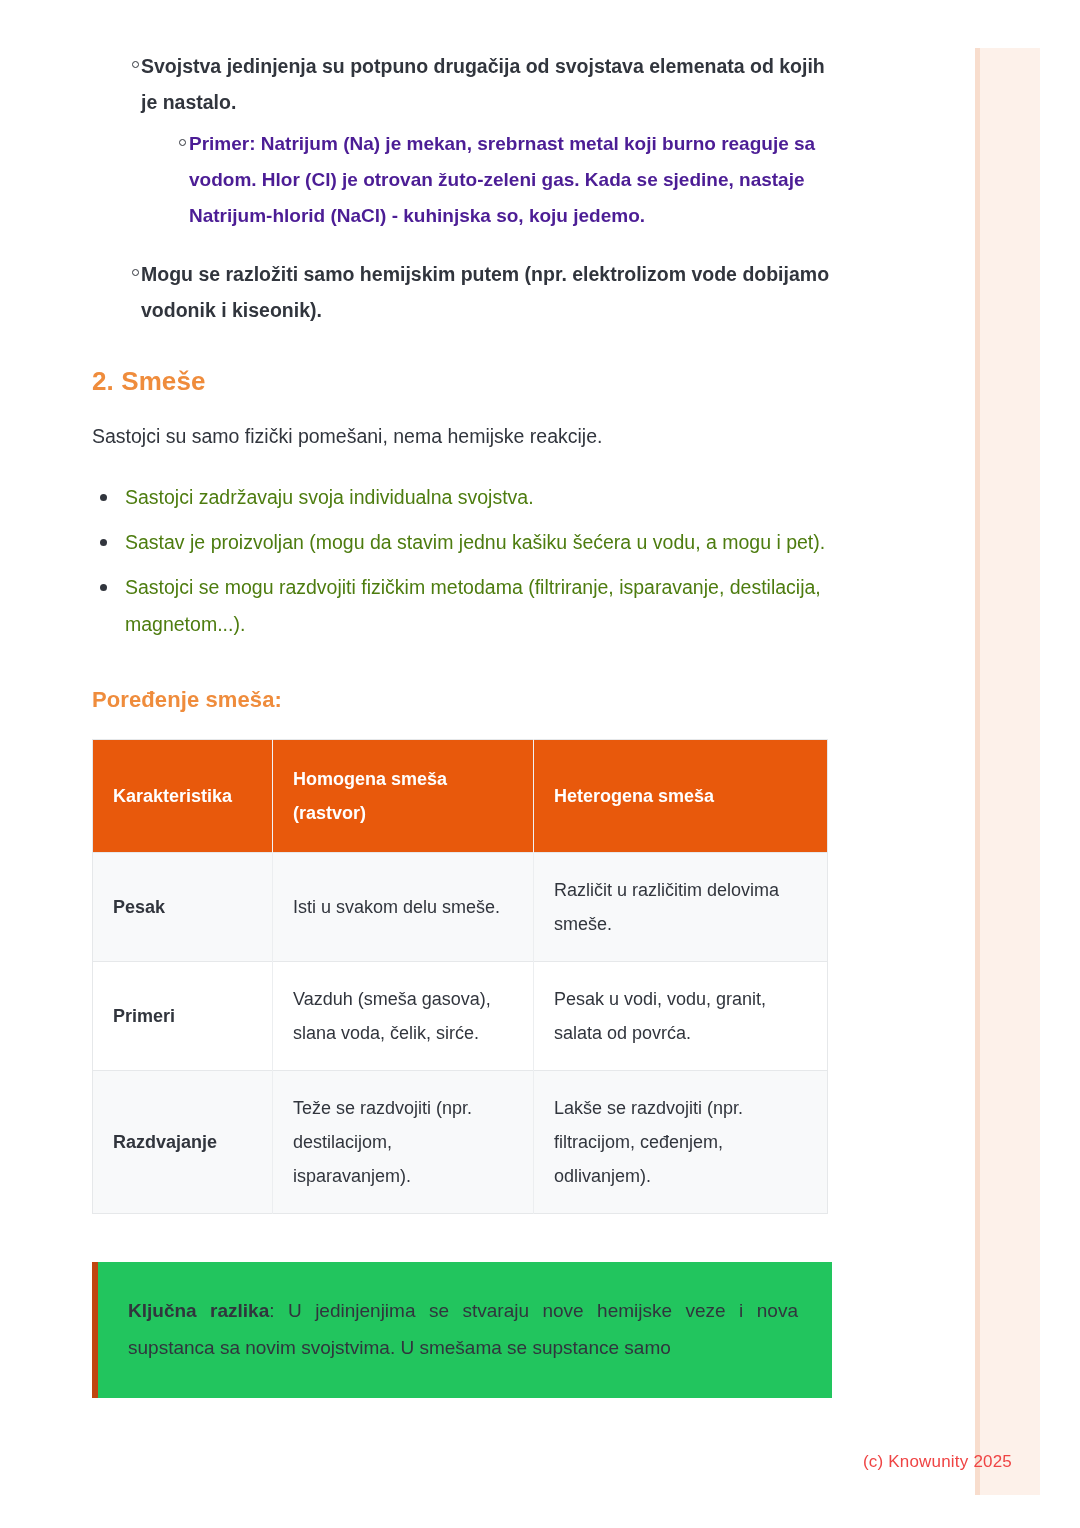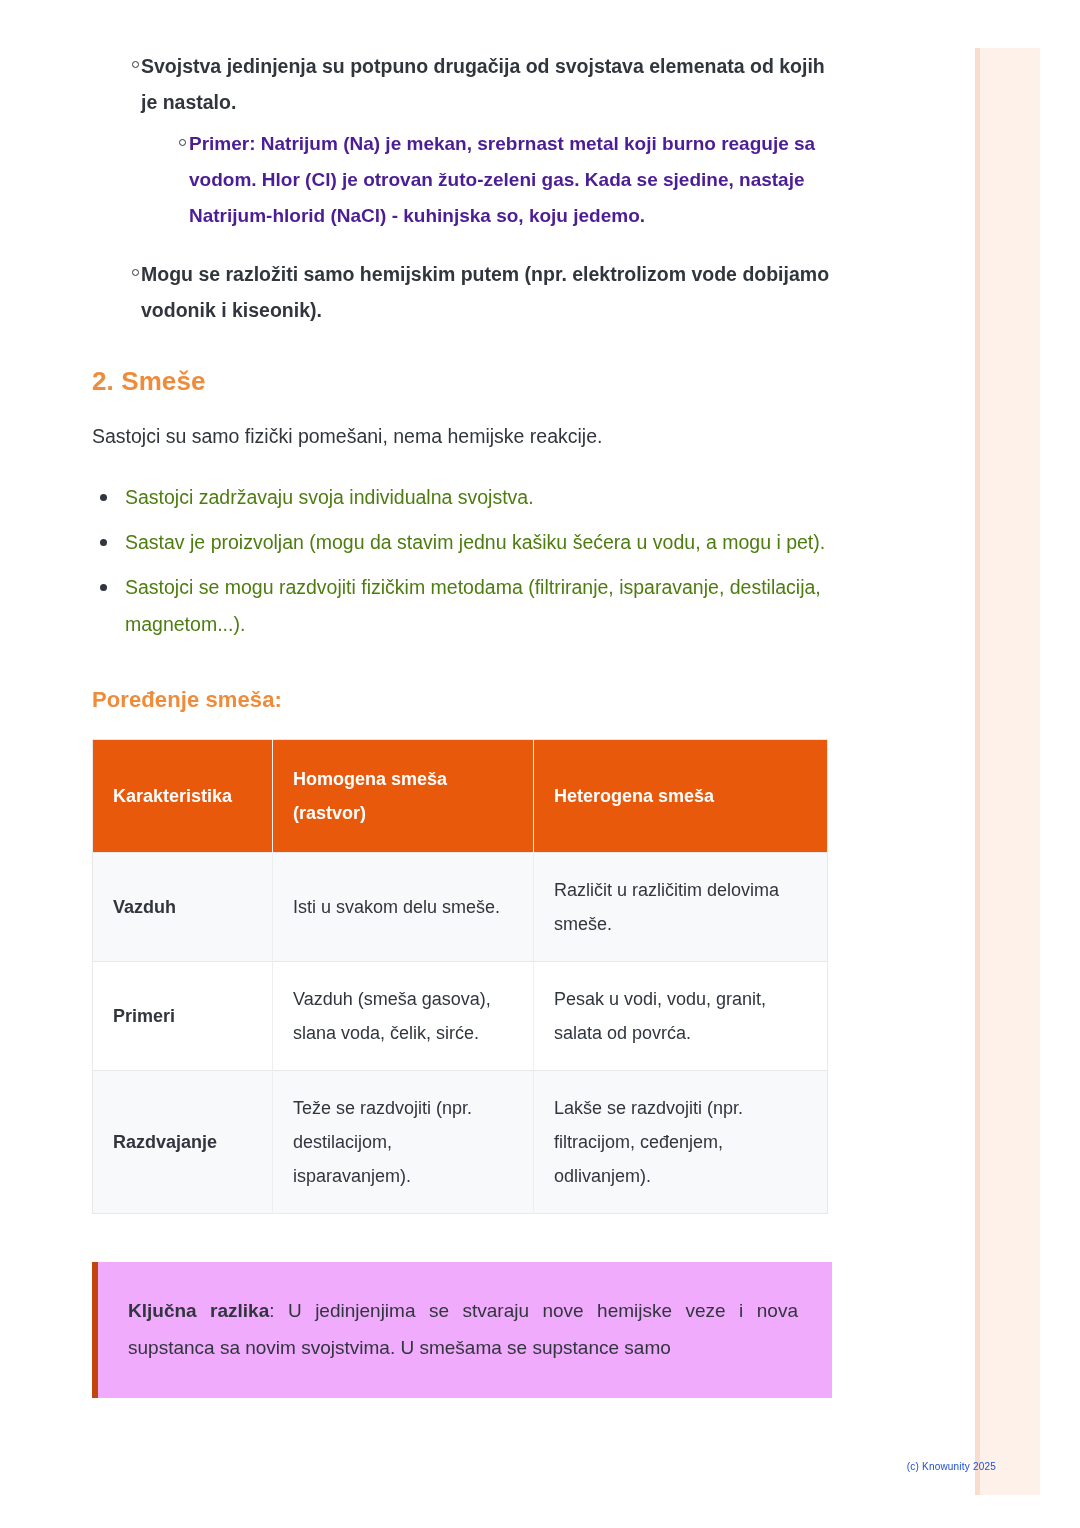--- a/index.html
+++ b/index.html
@@ -31,24 +31,24 @@
     left: 975px;
     top: 48px;
     width: 5px;
     height: 1447px;
     background: #f8ddcd;
   }
 
   
   #watermark {
     position: absolute;
-    right: 84px;
+    right: 68px;
     bottom: 56px;
-    font-size: 10px;
-    color: #1d4ed8;
+    font-size: 17px;
+    color: #ef4444;
     letter-spacing: .2px;
     white-space: nowrap;
     z-index: 5;
   }
 
   
   #content {
     position: absolute;
     left: 92px;
     top: 0;
@@ -188,21 +188,21 @@
     border-right: 1px solid #eceef0;
   }
   table.compare tbody td:last-child { border-right: none; }
   table.compare tbody td.rowlabel { font-weight: bold; }
   table.compare tbody tr.odd td { background: #ffffff; }
   table.compare tbody tr.even td { background: #f8f9fa; }
 
   
   .callout {
     margin-top: 48px;
-    background: #f0abfc;
+    background: #22c55e;
     border-left: 6px solid #c0450f;
     padding: 30px 34px 32px 30px;
     width: 740px;
   }
   .callout p {
     font-size: 19px;
     line-height: 37px;
     color: #31353d;
     text-align: justify;
   }
@@ -270,21 +270,21 @@
     </colgroup>
     <thead>
       <tr>
         <th>Karakteristika</th>
         <th>Homogena smeša (rastvor)</th>
         <th>Heterogena smeša</th>
       </tr>
     </thead>
     <tbody>
       <tr class="even">
-        <td class="rowlabel">Vazduh</td>
+        <td class="rowlabel">Pesak</td>
         <td>Isti u svakom delu smeše.</td>
         <td>Različit u različitim delovima smeše.</td>
       </tr>
       <tr class="odd">
         <td class="rowlabel">Primeri</td>
         <td>Vazduh (smeša gasova), slana voda, čelik, sirće.</td>
         <td>Pesak u vodi, vodu, granit, salata od povrća.</td>
       </tr>
       <tr class="even">
         <td class="rowlabel">Razdvajanje</td>

